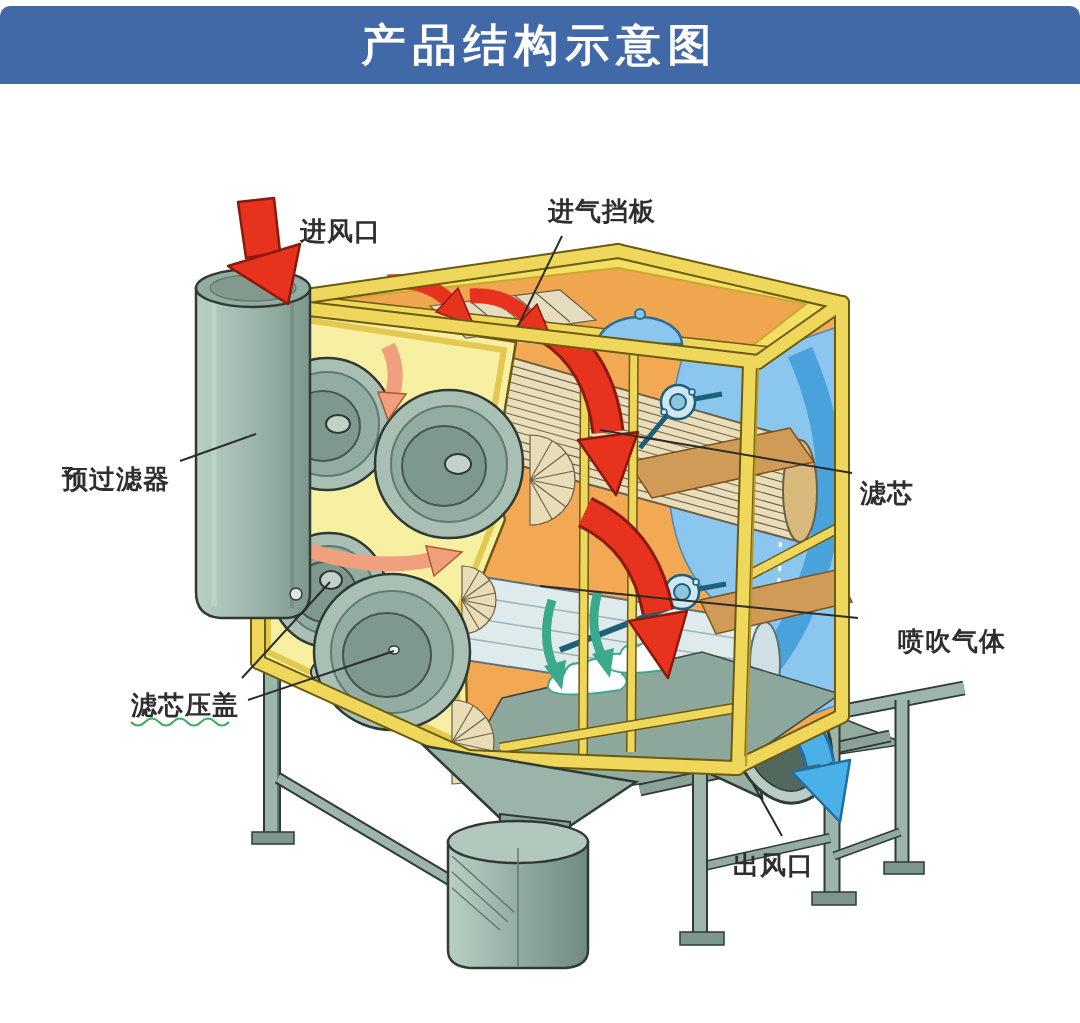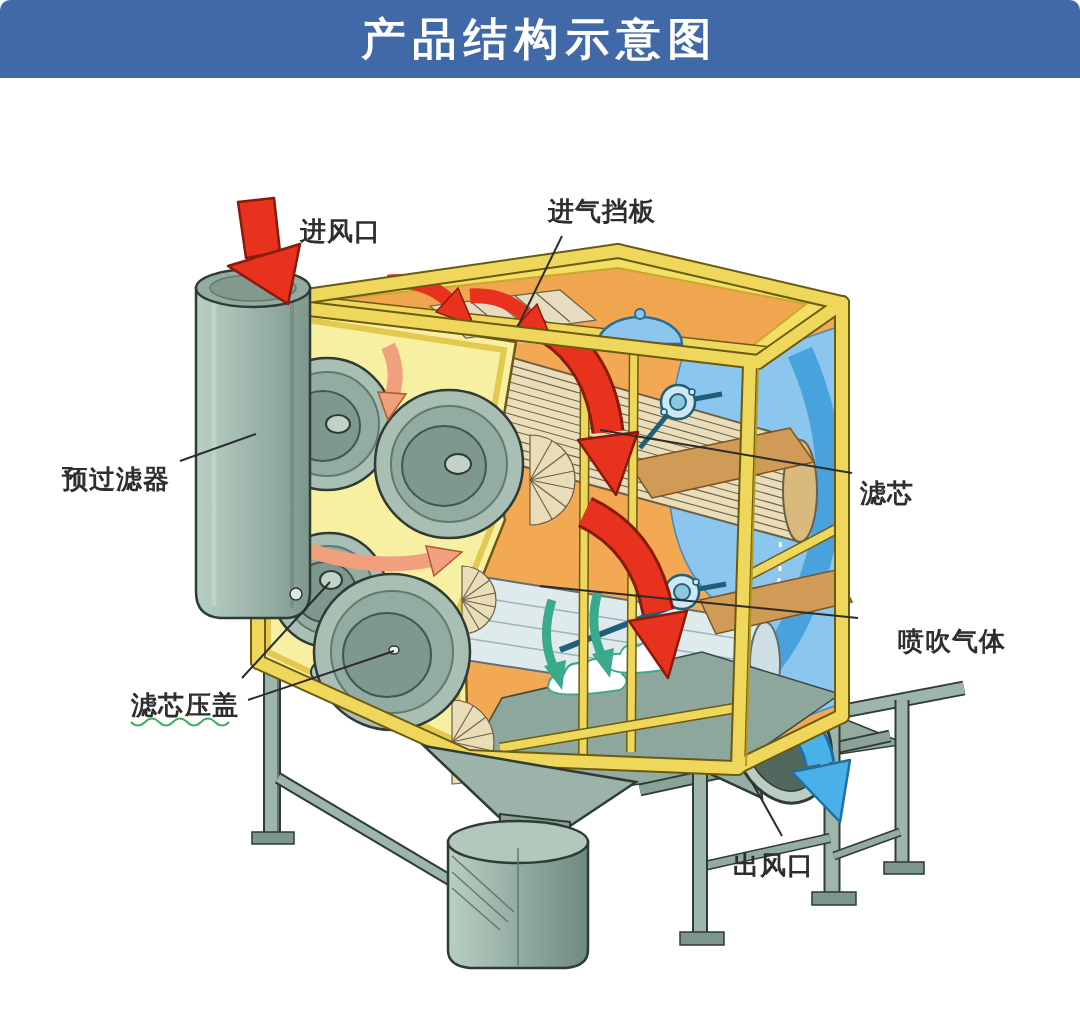--- a/index.html
+++ b/index.html
@@ -1,18 +1,18 @@
 <!DOCTYPE html>
 <html><head>
 <meta charset="utf-8">
 <style>
   html,body{margin:0;padding:0;background:#ffffff;}
   body{width:1080px;height:1023px;position:relative;overflow:hidden;
        font-family:"Liberation Sans",sans-serif;}
-  .header{position:absolute;left:0;top:0;width:1080px;height:78px;
+  .header{position:absolute;left:0;top:6px;width:1080px;height:78px;
           background:#4169a8;border-radius:10px 10px 0 0;
           display:flex;align-items:center;justify-content:center;}
   .header-title{color:#ffffff;font-size:44px;font-weight:bold;letter-spacing:7px;}
   svg{position:absolute;left:0;top:0;}
   .lbl{font-family:"Liberation Sans",sans-serif;font-size:26px;font-weight:600;
        fill:#2e2e2e;letter-spacing:1px;}
   .leader{stroke:#2c2c2c;stroke-width:2;fill:none;}
   .beamOut{stroke:#6b5a12;fill:none;stroke-linecap:round;}
   .beam{stroke:#eed75a;fill:none;stroke-linecap:round;}
   .hatch{stroke:#6b5f49;stroke-width:1.1;}

